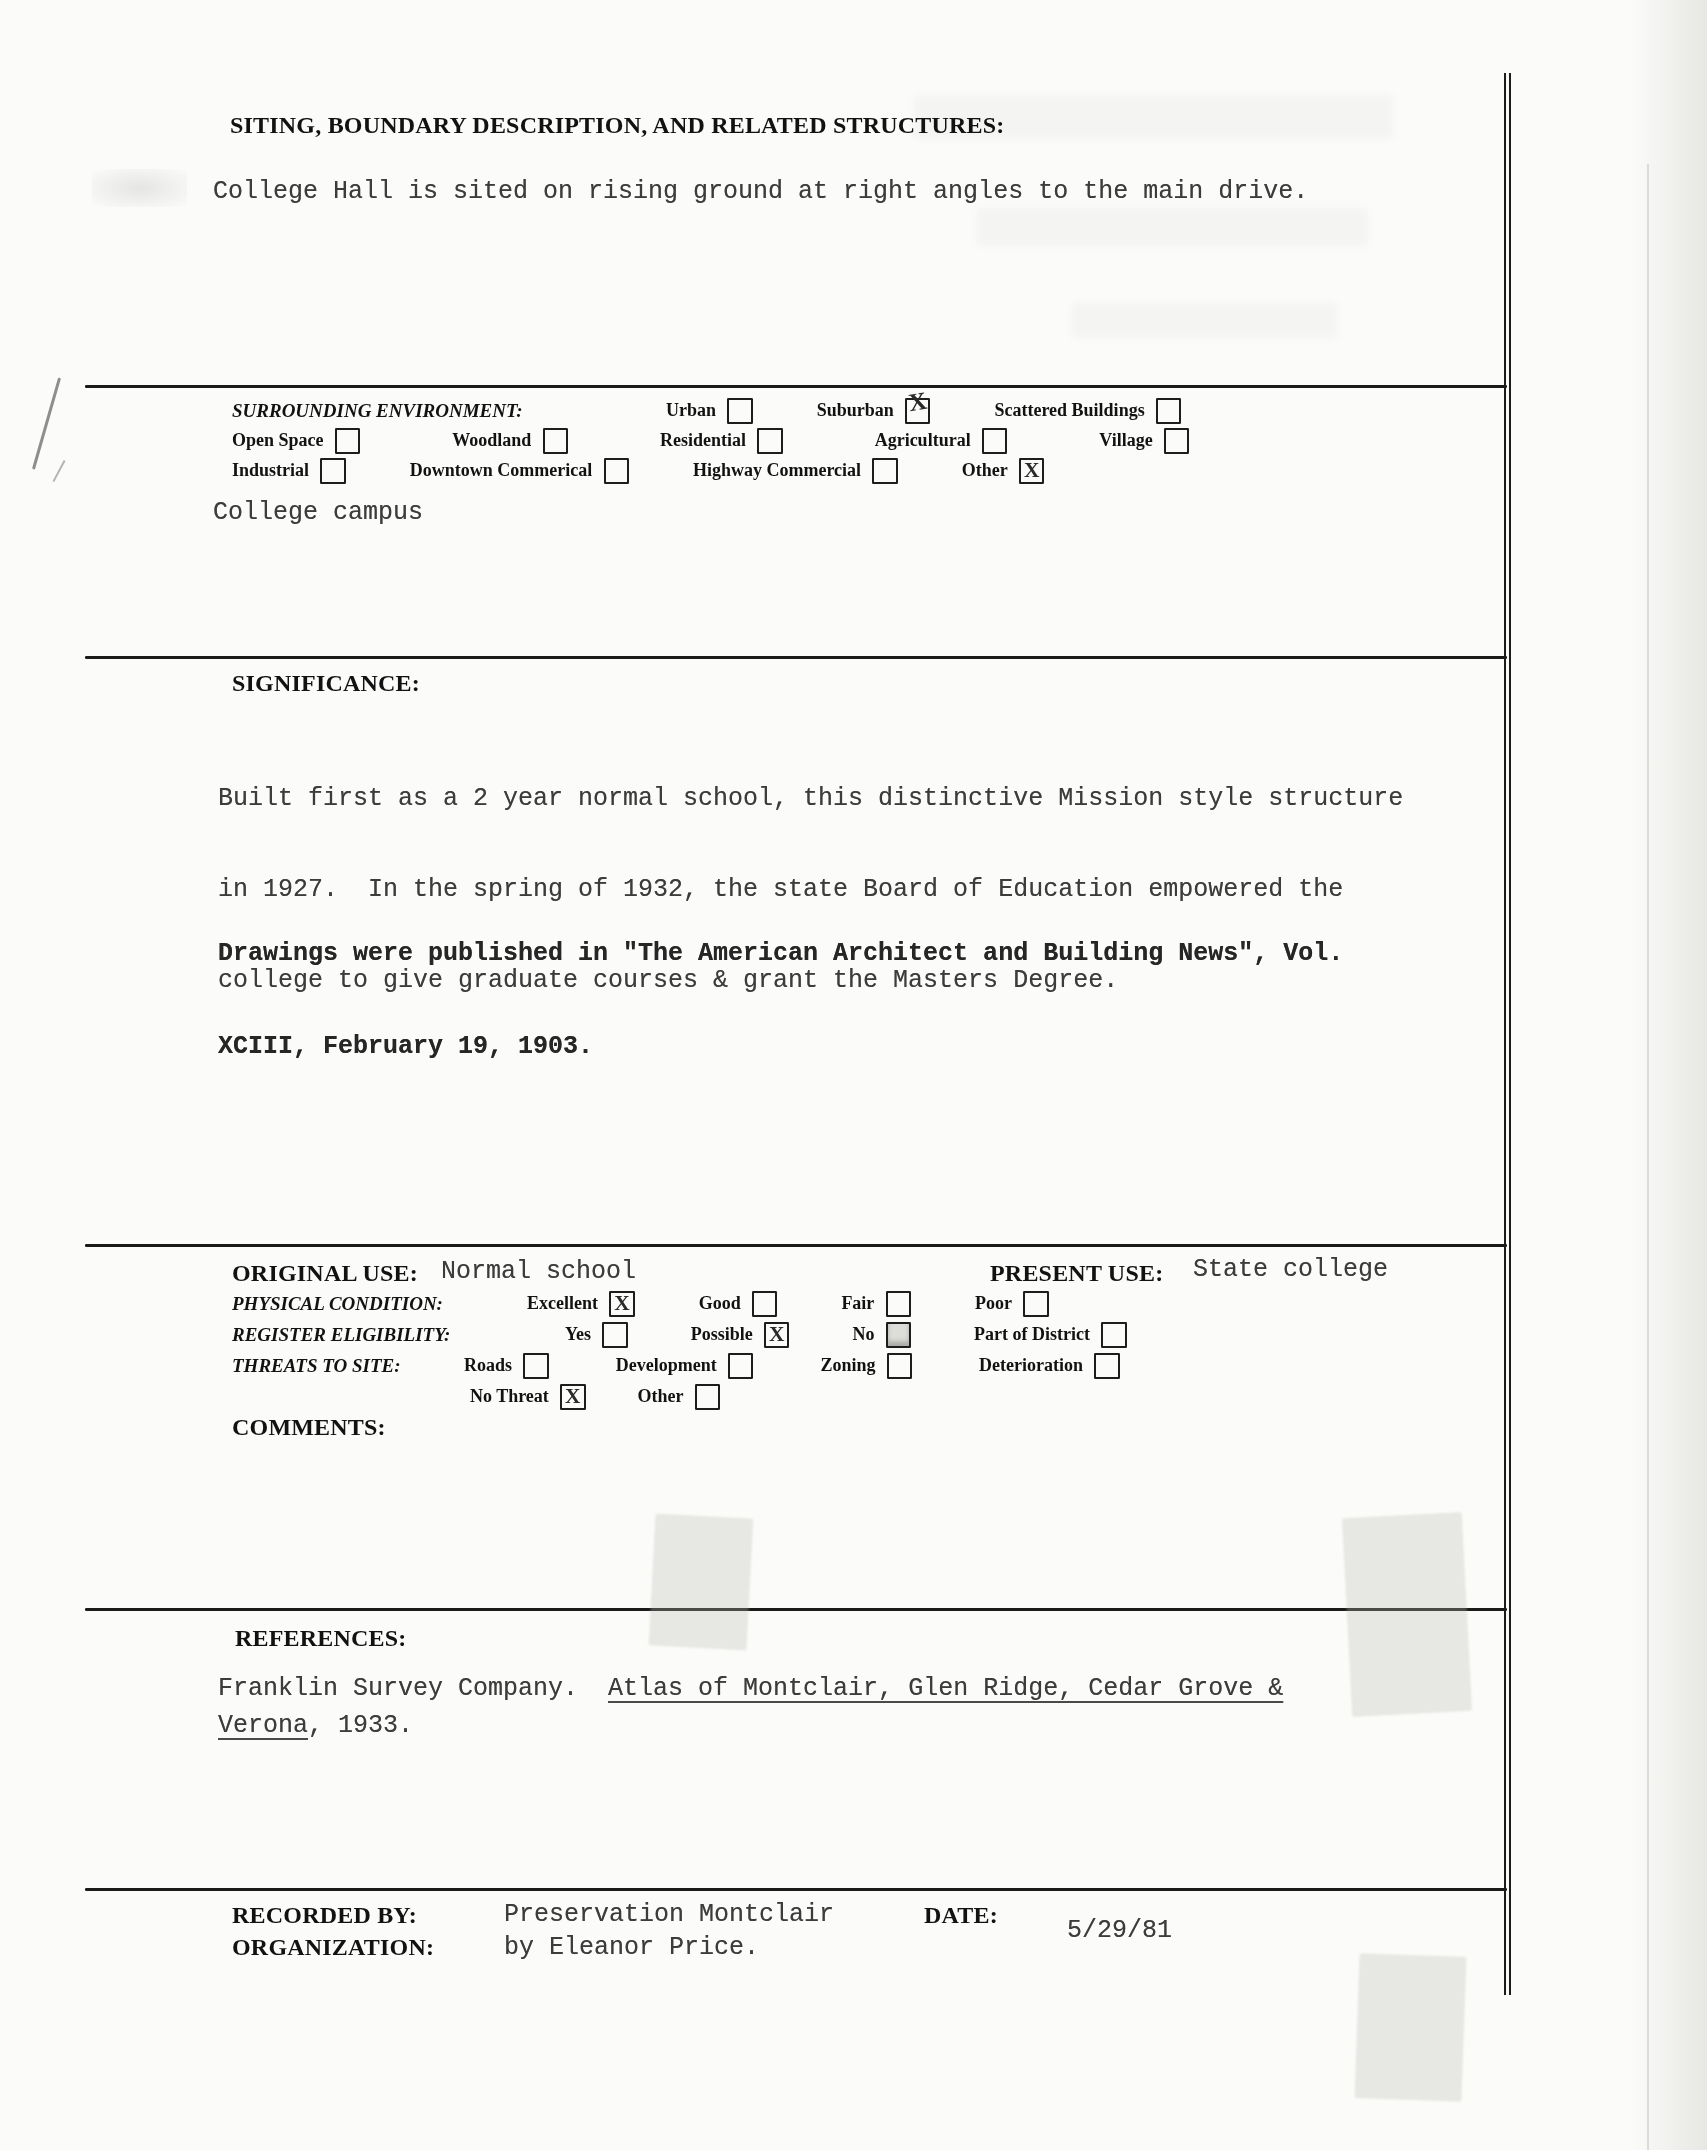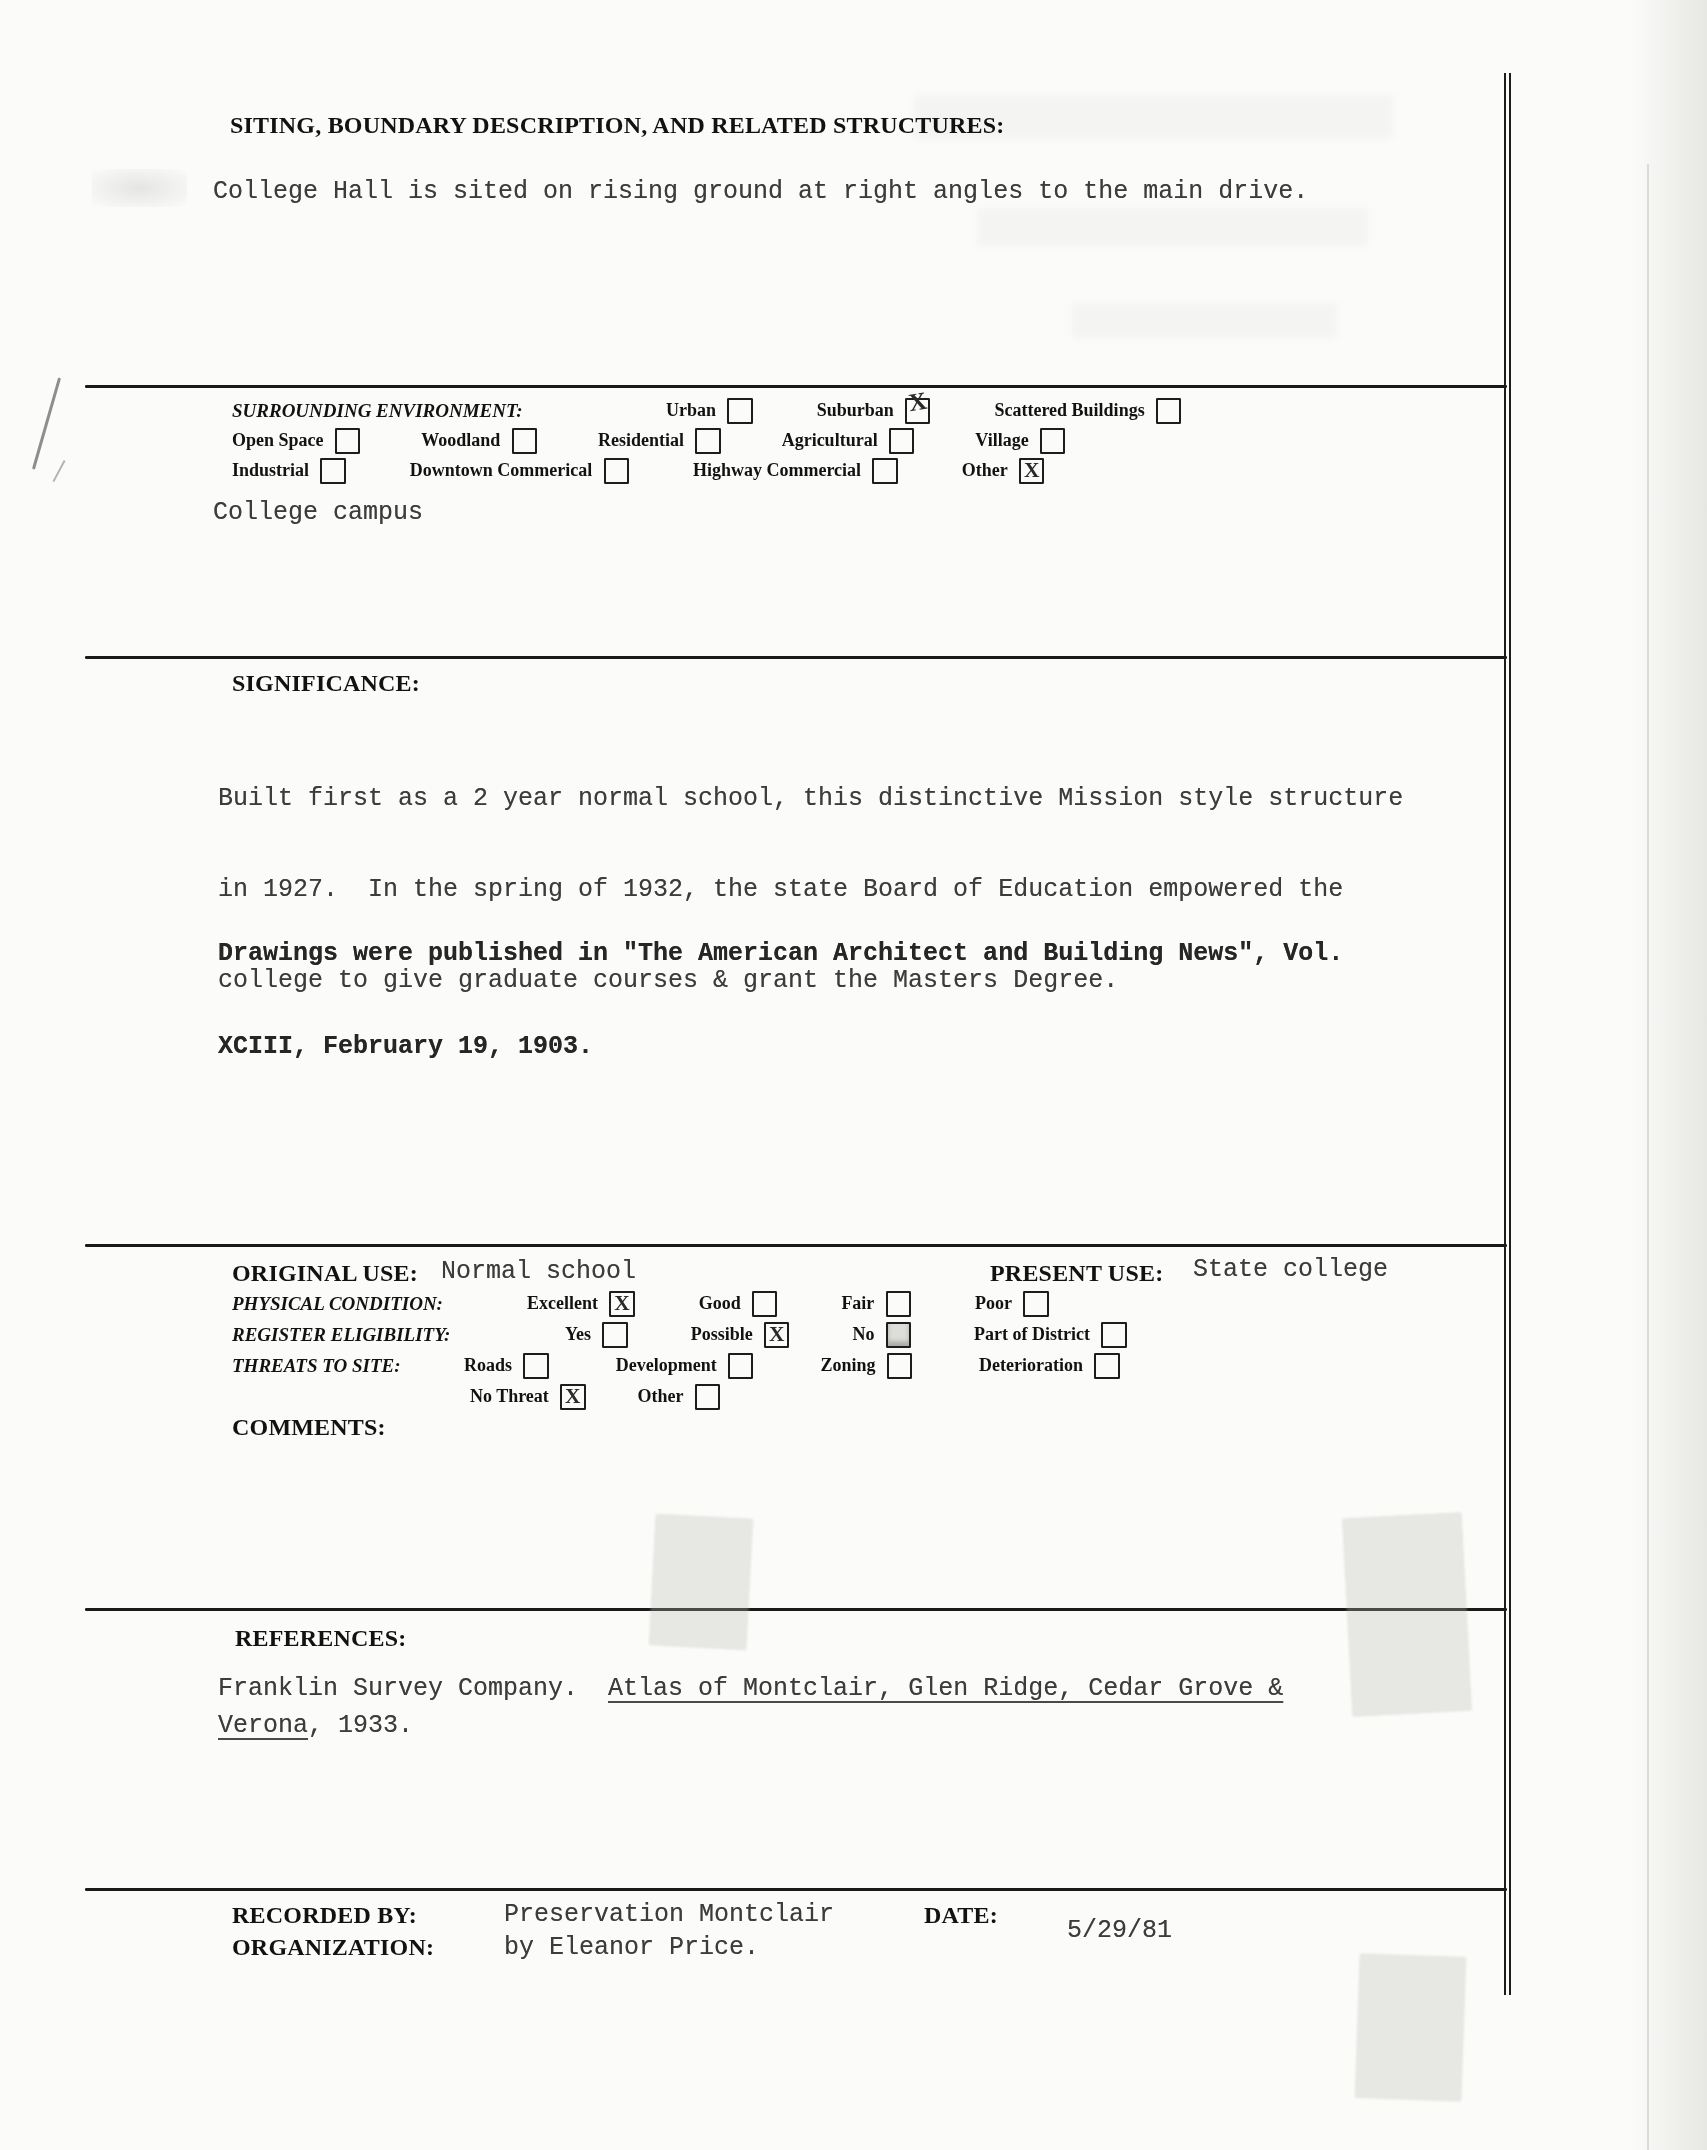--- a/index.html
+++ b/index.html
@@ -27,21 +27,21 @@
   .opt{display:flex;align-items:center;}
   .opt-label{font-size:18px;font-weight:700;margin-right:11.3px;white-space:pre;}
   .cbx{position:relative;width:21.4px;height:21.4px;border:2.5px solid #1d1d1d;display:inline-block;
        border-radius:1.3px;flex:0 0 auto;}
   .cbx .x{position:absolute;left:0;top:-1.9px;width:100%;text-align:center;
           font:700 21.4px "Liberation Serif",serif;color:#2a2a2a;line-height:24px;}
   .cbx.overdrawn .x{top:-10px;font-size:25px;transform:rotate(-9deg);}
   .cbx.smudged{background:rgba(112,112,106,.22);box-shadow:inset 0 -4.4px 4.4px rgba(80,80,74,.35);}
   
   .env-row1 .opts{margin-left:19px;gap:64px;}
-  .env-row2 .opts{gap:61px;align-items:flex-end;}
+  .env-row2 .opts{gap:92px;align-items:flex-end;}
   .env-row3 .opts{gap:64px;}
   .row-physical .row-label{width:295px;}
   .row-physical .opts{gap:64px;}
   .row-register .row-label{width:333px;}
   .row-register .opts{gap:63px;}
   .row-threats .row-label{width:232px;}
   .row-threats .opts{gap:67px;justify-content:center;}
   .row-nothreat .opts{gap:52px;}
   .env-row1 .row-label{width:415px;}
   

